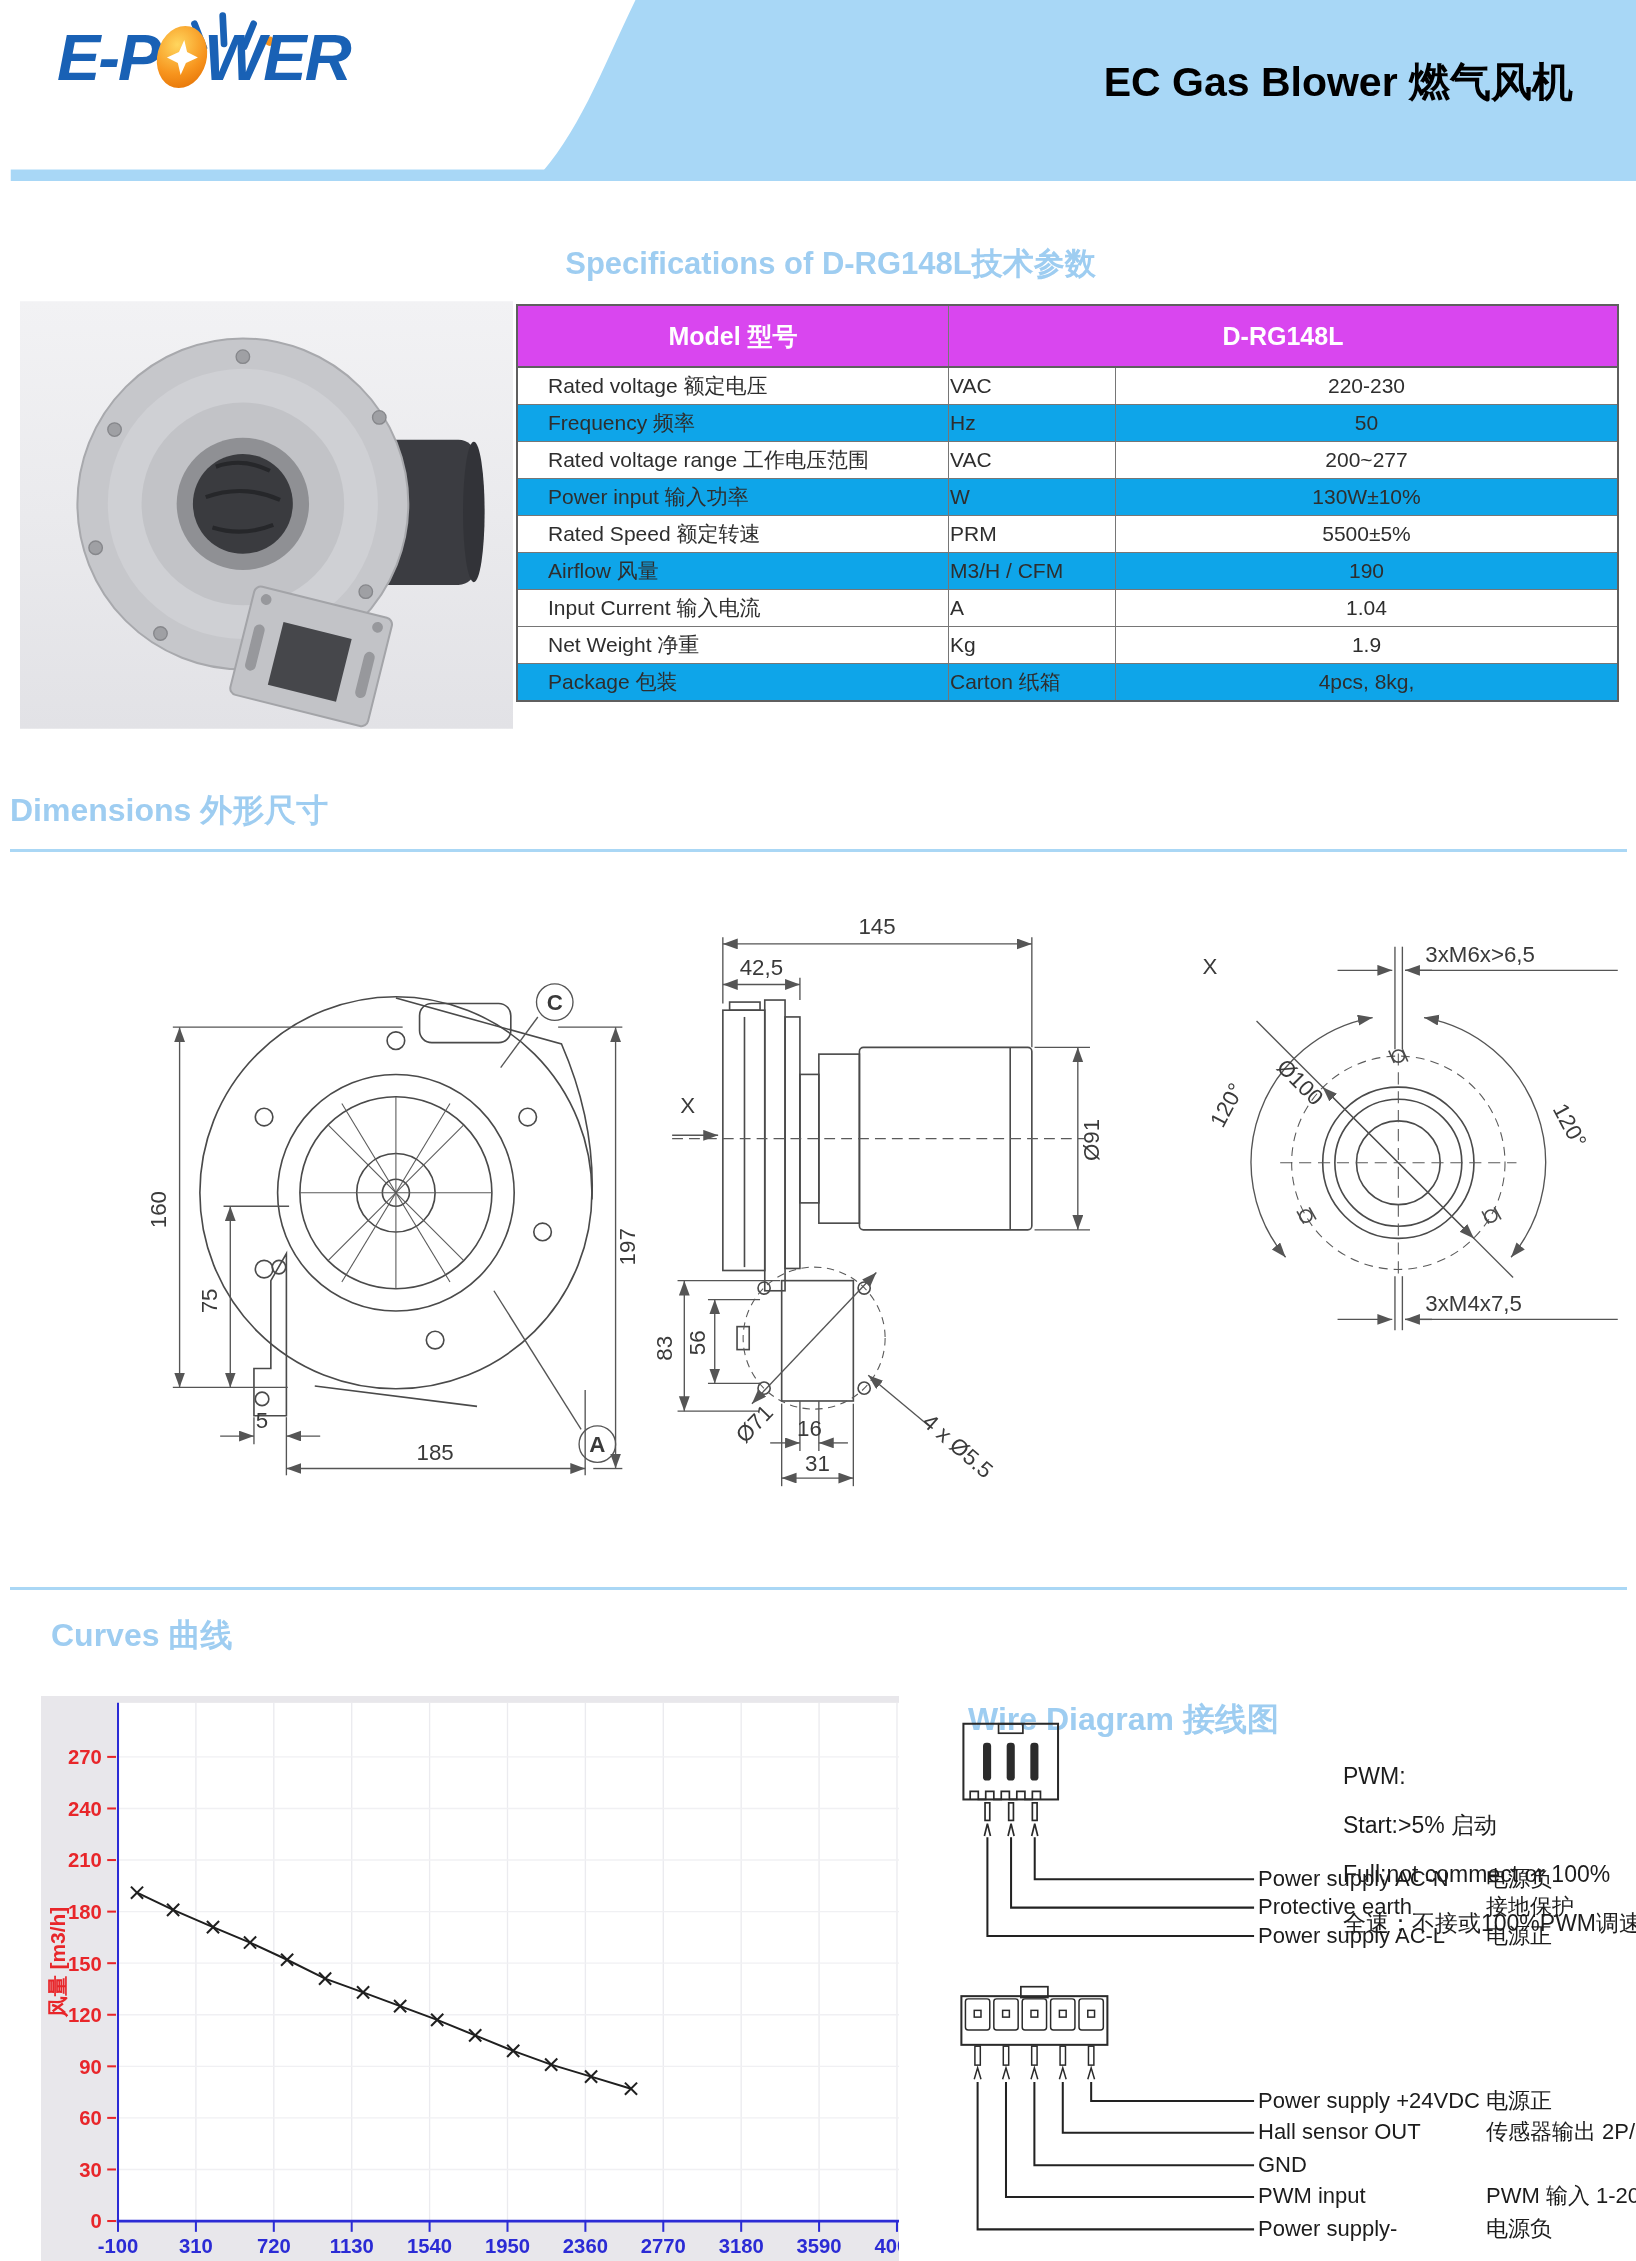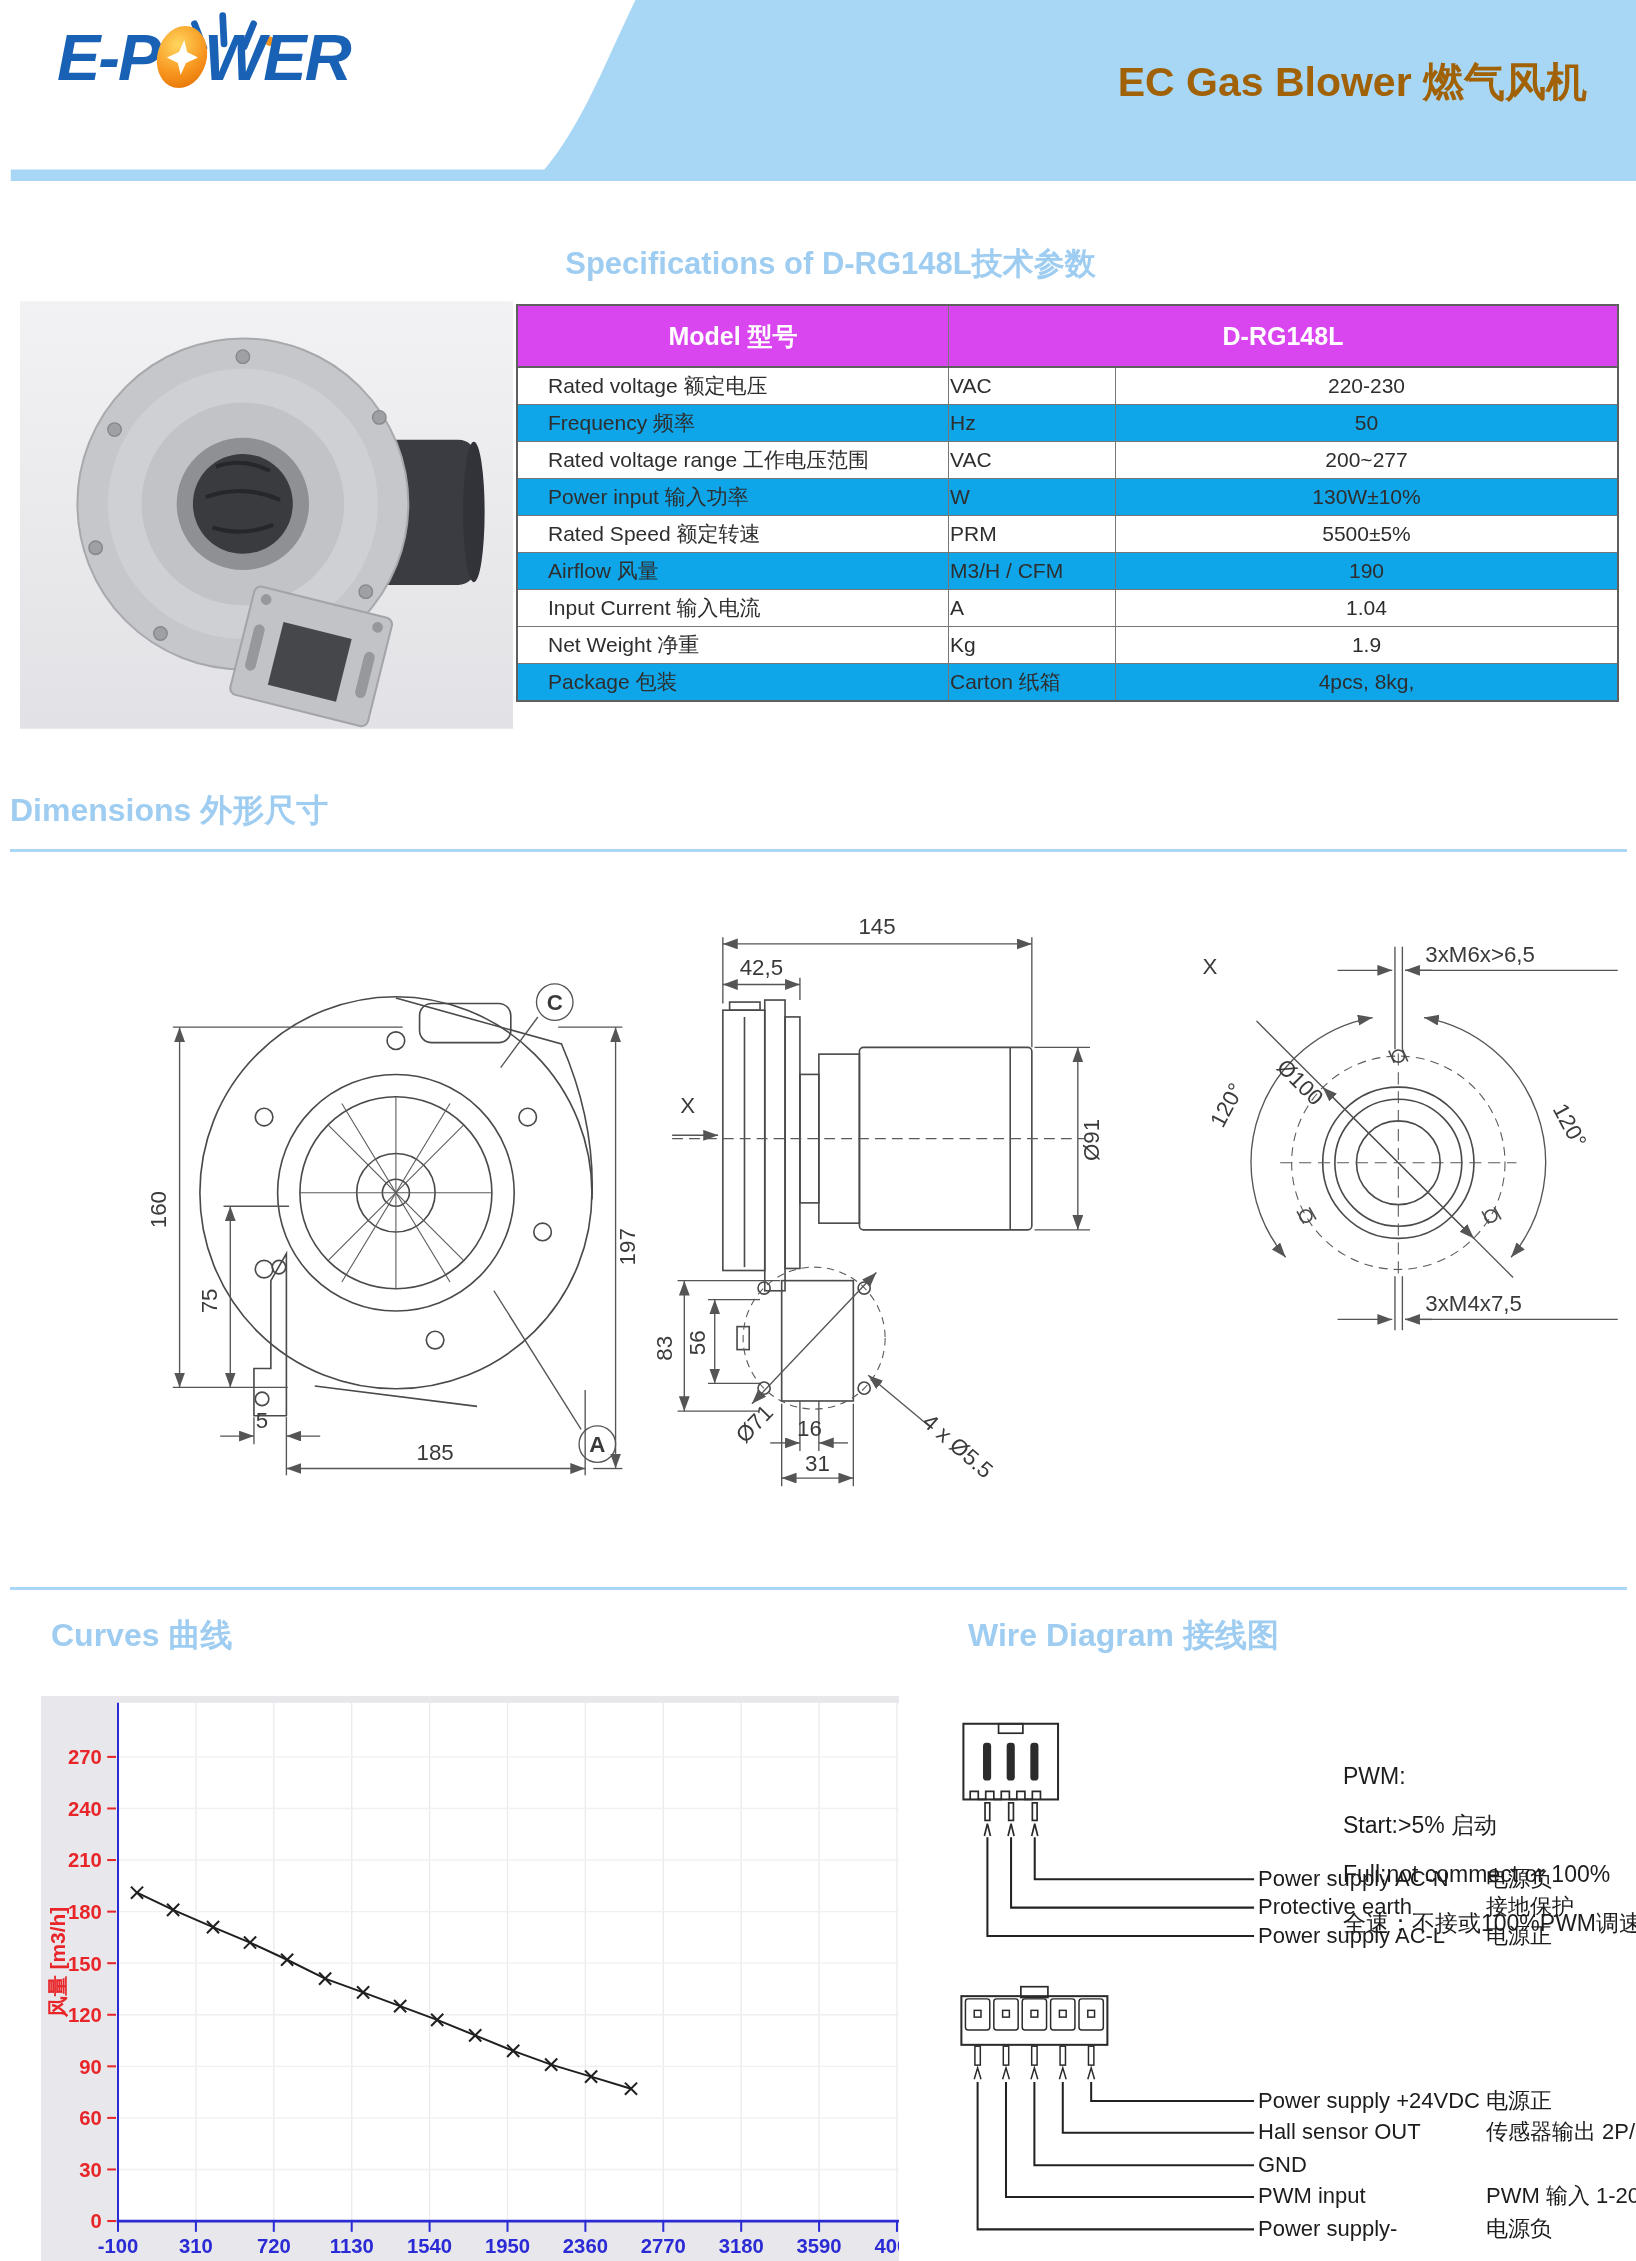--- a/index.html
+++ b/index.html
@@ -9,21 +9,21 @@
   
   .header-bg{position:absolute;left:0;top:0;}
   .logo{position:absolute;left:57px;top:20px;font-style:italic;font-weight:800;
         font-size:65px;color:#1961b5;letter-spacing:-2px;white-space:nowrap;}
   .logo-rays{position:absolute;left:132px;top:-10.8px;}
   .logo-txt{position:relative;top:0;}
   .logo-o{display:inline-block;width:50px;height:62px;border-radius:50%;
           background:radial-gradient(circle at 38% 30%, #ffd65e 0%, #f7941d 55%, #e06a00 100%);
           vertical-align:-8px;margin:0 -2.7px;position:relative;transform:skewX(-6deg);}
   .logo-o svg{position:absolute;left:9.5px;top:13.5px;}
-  .page-title{position:absolute;right:50px;top:55px;color:#a16207;font-weight:700;font-size:41px;}
+  .page-title{position:absolute;right:64px;top:55px;color:#000000;font-weight:700;font-size:41px;}
   
   .h-blue{color:#9ecdf1;font-weight:700;}
   .specs-heading{position:absolute;left:0;top:243px;width:1637px;text-align:center;font-size:31px;margin-left:12px;}
   .sec-heading{font-size:32px;}
   .rule{position:absolute;left:10px;width:1617px;height:3.4px;background:#aad7f5;}
   
   .photo{position:absolute;left:20px;top:301px;}
   
   .specs-table{position:absolute;left:516px;top:304px;width:1103px;border-collapse:collapse;
                font-size:21px;color:#2e2e2e;}
@@ -354,21 +354,21 @@
   <text x="100" y="100" font-size="44">X</text>
   <text x="430" y="82">3xM6x&gt;6,5</text>
   <text transform="translate(208,240) rotate(45)">Ø100</text>
   <text transform="translate(130,330) rotate(-62)">120°</text>
   <text transform="translate(618,300) rotate(62)">120°</text>
   <text x="430" y="600">3xM4x7,5</text>
 </svg>
 
 <div class="rule" style="top:1587px;"></div>
 <div class="abs h-blue sec-heading" style="left:51px;top:1614px;">Curves 曲线</div>
-<div class="abs h-blue sec-heading" style="left:968px;top:1614px;">Wire Diagram 接线图</div>
+<div class="abs h-blue sec-heading" style="left:968px;top:1698px;">Wire Diagram 接线图</div>
 
 <div class="chart-block">
   <svg id="curve-chart" width="858" height="565" viewBox="0 0 1270 836">
       <rect x="114" y="10" width="1156" height="767" fill="#ffffff"></rect>
       <line x1="229.3" y1="10" x2="229.3" y2="777" stroke="#ebebef" stroke-width="2"></line>
       <line x1="344.6" y1="10" x2="344.6" y2="777" stroke="#ebebef" stroke-width="2"></line>
       <line x1="459.9" y1="10" x2="459.9" y2="777" stroke="#ebebef" stroke-width="2"></line>
       <line x1="575.2" y1="10" x2="575.2" y2="777" stroke="#ebebef" stroke-width="2"></line>
       <line x1="690.5" y1="10" x2="690.5" y2="777" stroke="#ebebef" stroke-width="2"></line>
       <line x1="805.8" y1="10" x2="805.8" y2="777" stroke="#ebebef" stroke-width="2"></line>

